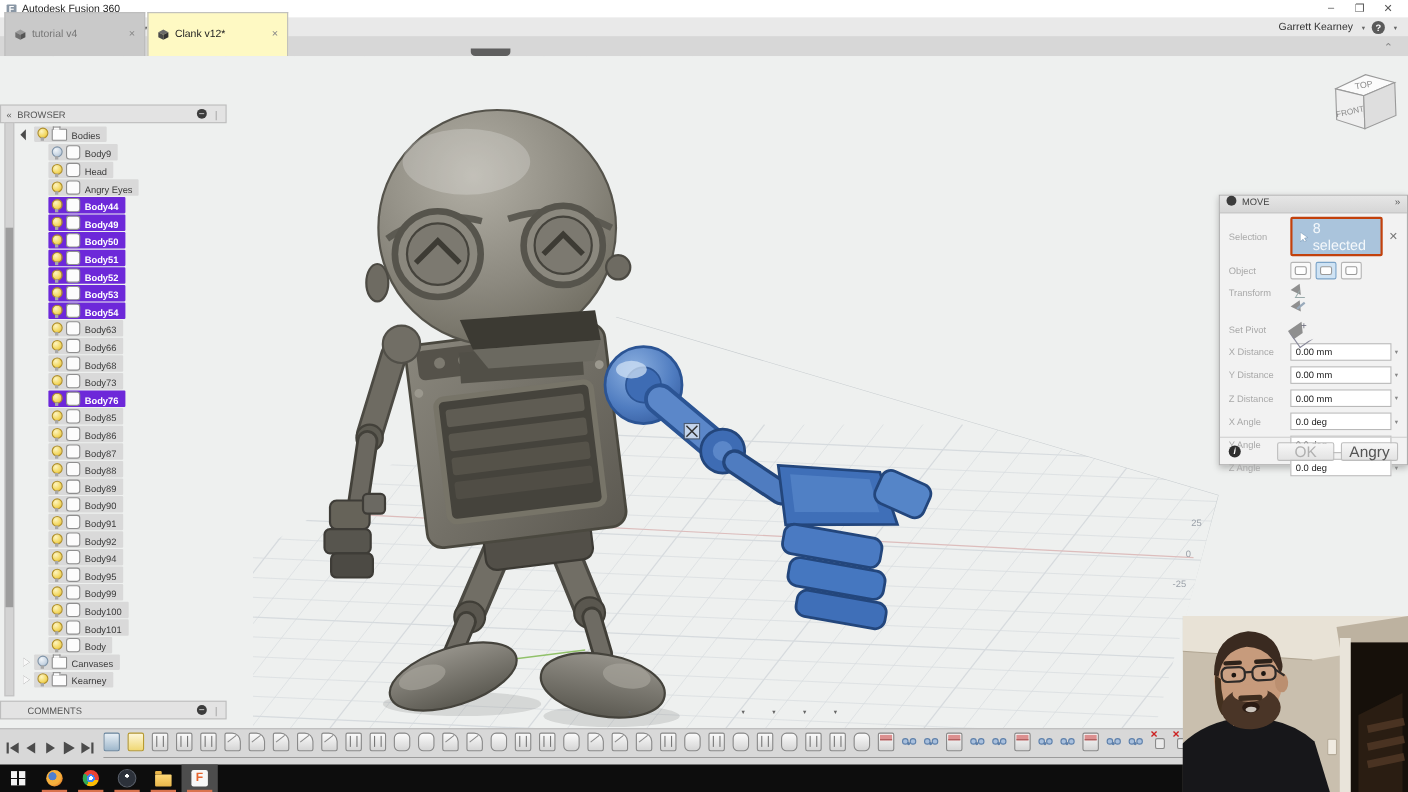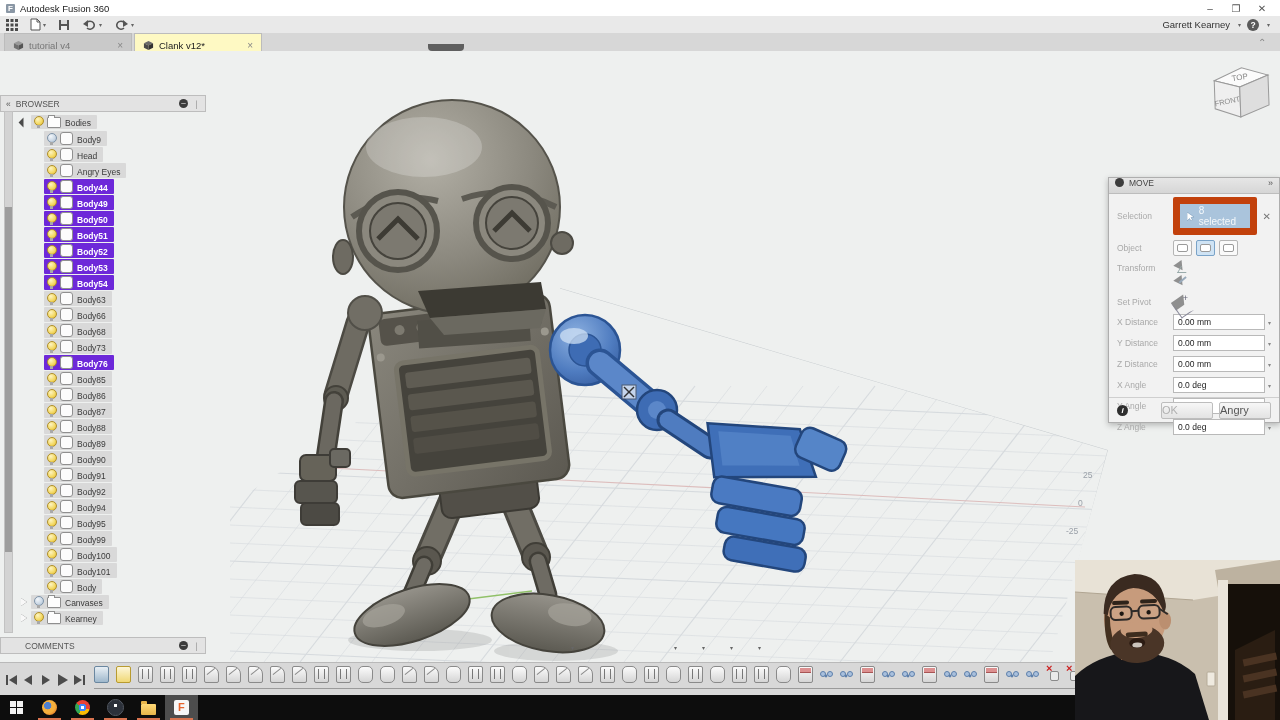--- a/index.html
+++ b/index.html
@@ -14,21 +14,21 @@
   #wincontrols span{width:24px;text-align:center;font-size:10px;color:#555;cursor:default}
   
   #qat{left:0;top:16px;width:1280px;height:17px;background:#e9e9e9;display:flex;align-items:center;border-bottom:1px solid #dcdcdc}
   .qbtn{display:flex;align-items:center;padding:0 6px;height:17px}
   .caret{font-size:6px;color:#666;margin-left:2px}
   #account{margin-left:auto;display:flex;align-items:center;gap:6px;padding-right:10px}
   #account .user{font-size:9.5px;color:#333}
   #help-cir{width:12px;height:12px;border-radius:50%;background:#5a5a5a;color:#fff;font-size:8.5px;font-weight:bold;text-align:center;line-height:12px}
   
   #tabbar{left:0;top:33px;width:1280px;height:18px;background:#d7d7d7;display:flex;align-items:flex-end}
-  .doctab{height:17px;display:flex;align-items:flex-end;gap:5px;padding:0 8px;font-size:9.5px;border:1px solid #bcbcbc;border-bottom:none;min-width:110px}
+  .doctab{height:17px;display:flex;align-items:center;gap:5px;padding:11px 8px;font-size:9.5px;border:1px solid #bcbcbc;border-bottom:none;min-width:110px}
   .doctab.inactive{background:#c9c9c9;color:#777}
   .doctab.active{background:#fef9c3;color:#222}
   .doctab .x{margin-left:auto;color:#888;font-size:10px}
   .cubeicon{width:11px;height:11px}
   #panel-handle{left:428px;top:44px;width:36px;height:7px;background:#5f5f5f;border-radius:0 0 4px 4px}
   #collapse-chevron{left:1258px;top:37px;font-size:10px;color:#888}
   
   #ribbon{left:0;top:51px;width:672px;height:44px;background:#ececec;border-bottom:1px solid #c9c9c9;display:flex}
   .rgroup{display:flex;flex-direction:column;align-items:center;justify-content:space-between;padding:3px 4px 2px;border-right:1px solid #d8d8d8}
   .rgroup .icons{display:flex;gap:3px;align-items:center;flex:1}
@@ -68,36 +68,36 @@
   #navbar{left:553px;top:585px;height:22px;display:flex;align-items:center;gap:7px}
   .navbtn{display:flex;align-items:center;gap:1px}
   .nico{width:15px;height:15px;position:relative}
   
   #movedlg{left:1108px;top:126px;width:170px;height:244px;background:#f2f2f2;border:1px solid #aeaeae;box-shadow:0 2px 6px rgba(0,0,0,.25)}
   #movehdr{height:15px;background:linear-gradient(#e6e6e6,#d6d6d6);border-bottom:1px solid #bdbdbd;display:flex;gap:5px;padding:0 6px;font-size:8.5px;color:#444}
   #movehdr .dot{width:9px;height:9px;border-radius:50%;background:#3c3c3c}
   #movehdr .dbl{margin-left:auto;color:#555;font-size:9px}
   .mrow{display:flex;align-items:center;padding:3px 8px 2px 8px}
   .mlab{width:56px;font-size:8.5px;color:#a9a9a9;flex:none}
-  .chip{background:#aac4dc;border:7px solid #c2410c;color:#f4f8fb;font-size:10px;padding:1px 7px;border-radius:2px;display:flex;gap:4px;align-items:center}
+  .chip{background:#aac4dc;border:2px solid #c2410c;color:#f4f8fb;font-size:13px;padding:1px 7px;border-radius:2px;display:flex;gap:4px;align-items:center}
   .chipx{color:#777;margin-left:6px;font-size:10px}
   .obtn{width:17px;height:14px;border:1px solid #b5b5b5;background:#fafafa;border-radius:2px;margin-right:4px;position:relative}
   .obtn.on{background:#cfe3f4;border-color:#7aa3c8}
   .obtn::before{content:"";position:absolute;inset:3px;border:1px solid #9a9a9a;border-radius:2px;background:#fff}
   .tico{width:15px;height:14px;position:relative;margin-right:6px}
   .tico::before{content:"";position:absolute;left:2px;top:1px;border-left:5px solid transparent;border-right:5px solid transparent;border-top:9px solid #8f8f8f;transform:rotate(-35deg)}
   .tico.tri2::after{content:"";position:absolute;right:0;bottom:2px;width:8px;height:6px;border-bottom:1.5px solid #9aa;border-left:1.5px solid #9aa;transform:skewX(-30deg)}
   .tico.slash::after{content:"";position:absolute;right:1px;top:3px;width:9px;height:1.6px;background:#9ab;transform:rotate(-40deg)}
   .tico.pivot::before{content:"";position:absolute;left:2px;top:2px;width:9px;height:9px;border-left:1.5px solid #889;border-bottom:1.5px solid #889}
   .tico.pivot::after{content:"+";position:absolute;right:0;top:-2px;color:#667;font-size:9px}
   .mfield{flex:1;height:12px;background:#fff;border:1px solid #b9b9b9;font-size:8.5px;color:#222;padding:1px 4px;display:flex;align-items:center}
   .spn{font-size:6px;color:#888;margin-left:3px}
   #movefooter{position:absolute;left:0;right:0;bottom:0;height:24px;border-top:1px solid #cfcfcf;display:flex;align-items:center;padding:0 8px;gap:6px}
   #infocir{width:11px;height:11px;border-radius:50%;background:#2e2e2e;color:#fff;font-size:8px;font-style:italic;font-weight:bold;text-align:center;line-height:11px}
-  .dlgbtn{margin-left:auto;width:50px;height:15px;background:linear-gradient(#f7f7f7,#e3e3e3);border:1px solid #bdbdbd;border-radius:2px;font-size:11px;text-align:left;line-height:15px}
+  .dlgbtn{margin-left:auto;width:50px;height:15px;background:linear-gradient(#f7f7f7,#e3e3e3);border:1px solid #bdbdbd;border-radius:2px;font-size:14px;text-align:center;line-height:15px}
   .dlgbtn.ok{margin-left:auto;color:#b0b0b0}
   .dlgbtn.cancel{margin-left:0;color:#555}
   
   #viewcube{left:1203px;top:2px;width:74px;height:76px}
   
   #timeline{left:0;top:662px;width:1280px;height:33px;background:#d8d8d8;border-top:1px solid #b9b9b9;display:flex;align-items:center}
   #playback{display:flex;gap:4px;padding:0 8px 0 5px;align-items:center}
   #features{display:flex;gap:7px;align-items:flex-start;height:24px;padding-top:2px;overflow:hidden;flex:1;border-bottom:6px solid transparent;
             background:linear-gradient(#0000 24px,#9a9a9a 24px 25px,#0000 25px) }
   .ticon{width:13px;height:15px;border:1px solid #8a8a8a;background:linear-gradient(#fbfbfb,#d5d5d5);border-radius:2px;position:relative;flex:none}

